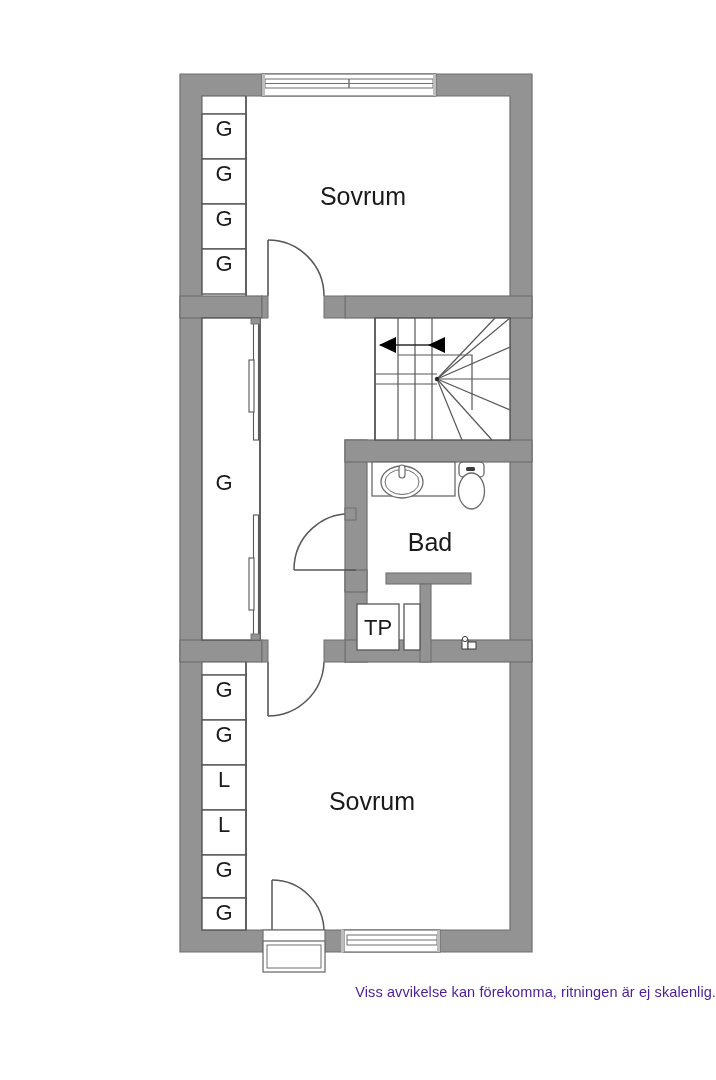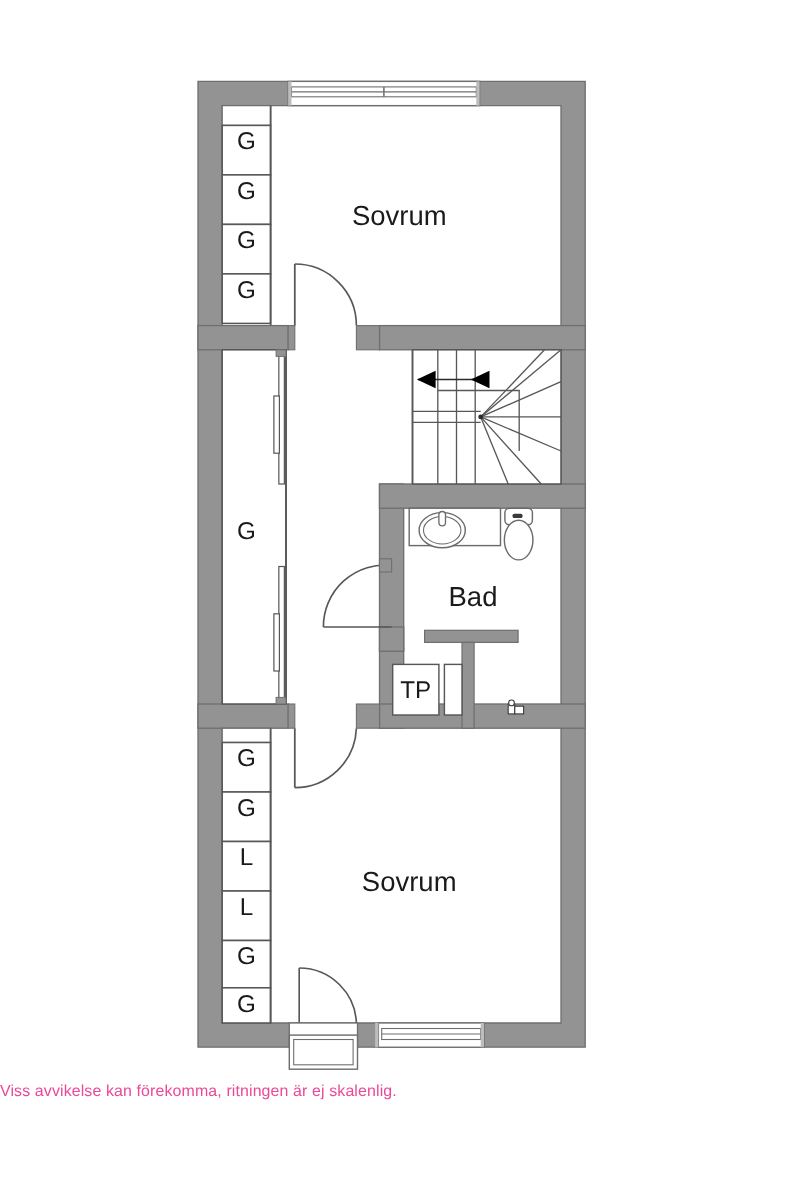--- a/index.html
+++ b/index.html
@@ -48,24 +48,24 @@
     font-size: 22px;
     fill: #1a1a1a;
     text-anchor: middle;
     dominant-baseline: middle;
   }
   .caption {
     position: absolute;
     left: 0;
     top: 984px;
     width: 716px;
-    text-align: left;
+    text-align: right;
     font-family: "Liberation Sans", sans-serif;
     font-size: 14.5px;
-    color: #ec4899;
+    color: #4c1d95;
     letter-spacing: 0.1px;
   }
 </style>
 </head>
 <body>
 
 <div id="floorplan-root">
 
   <svg id="plan-svg" viewBox="0 0 716 1080">
 

